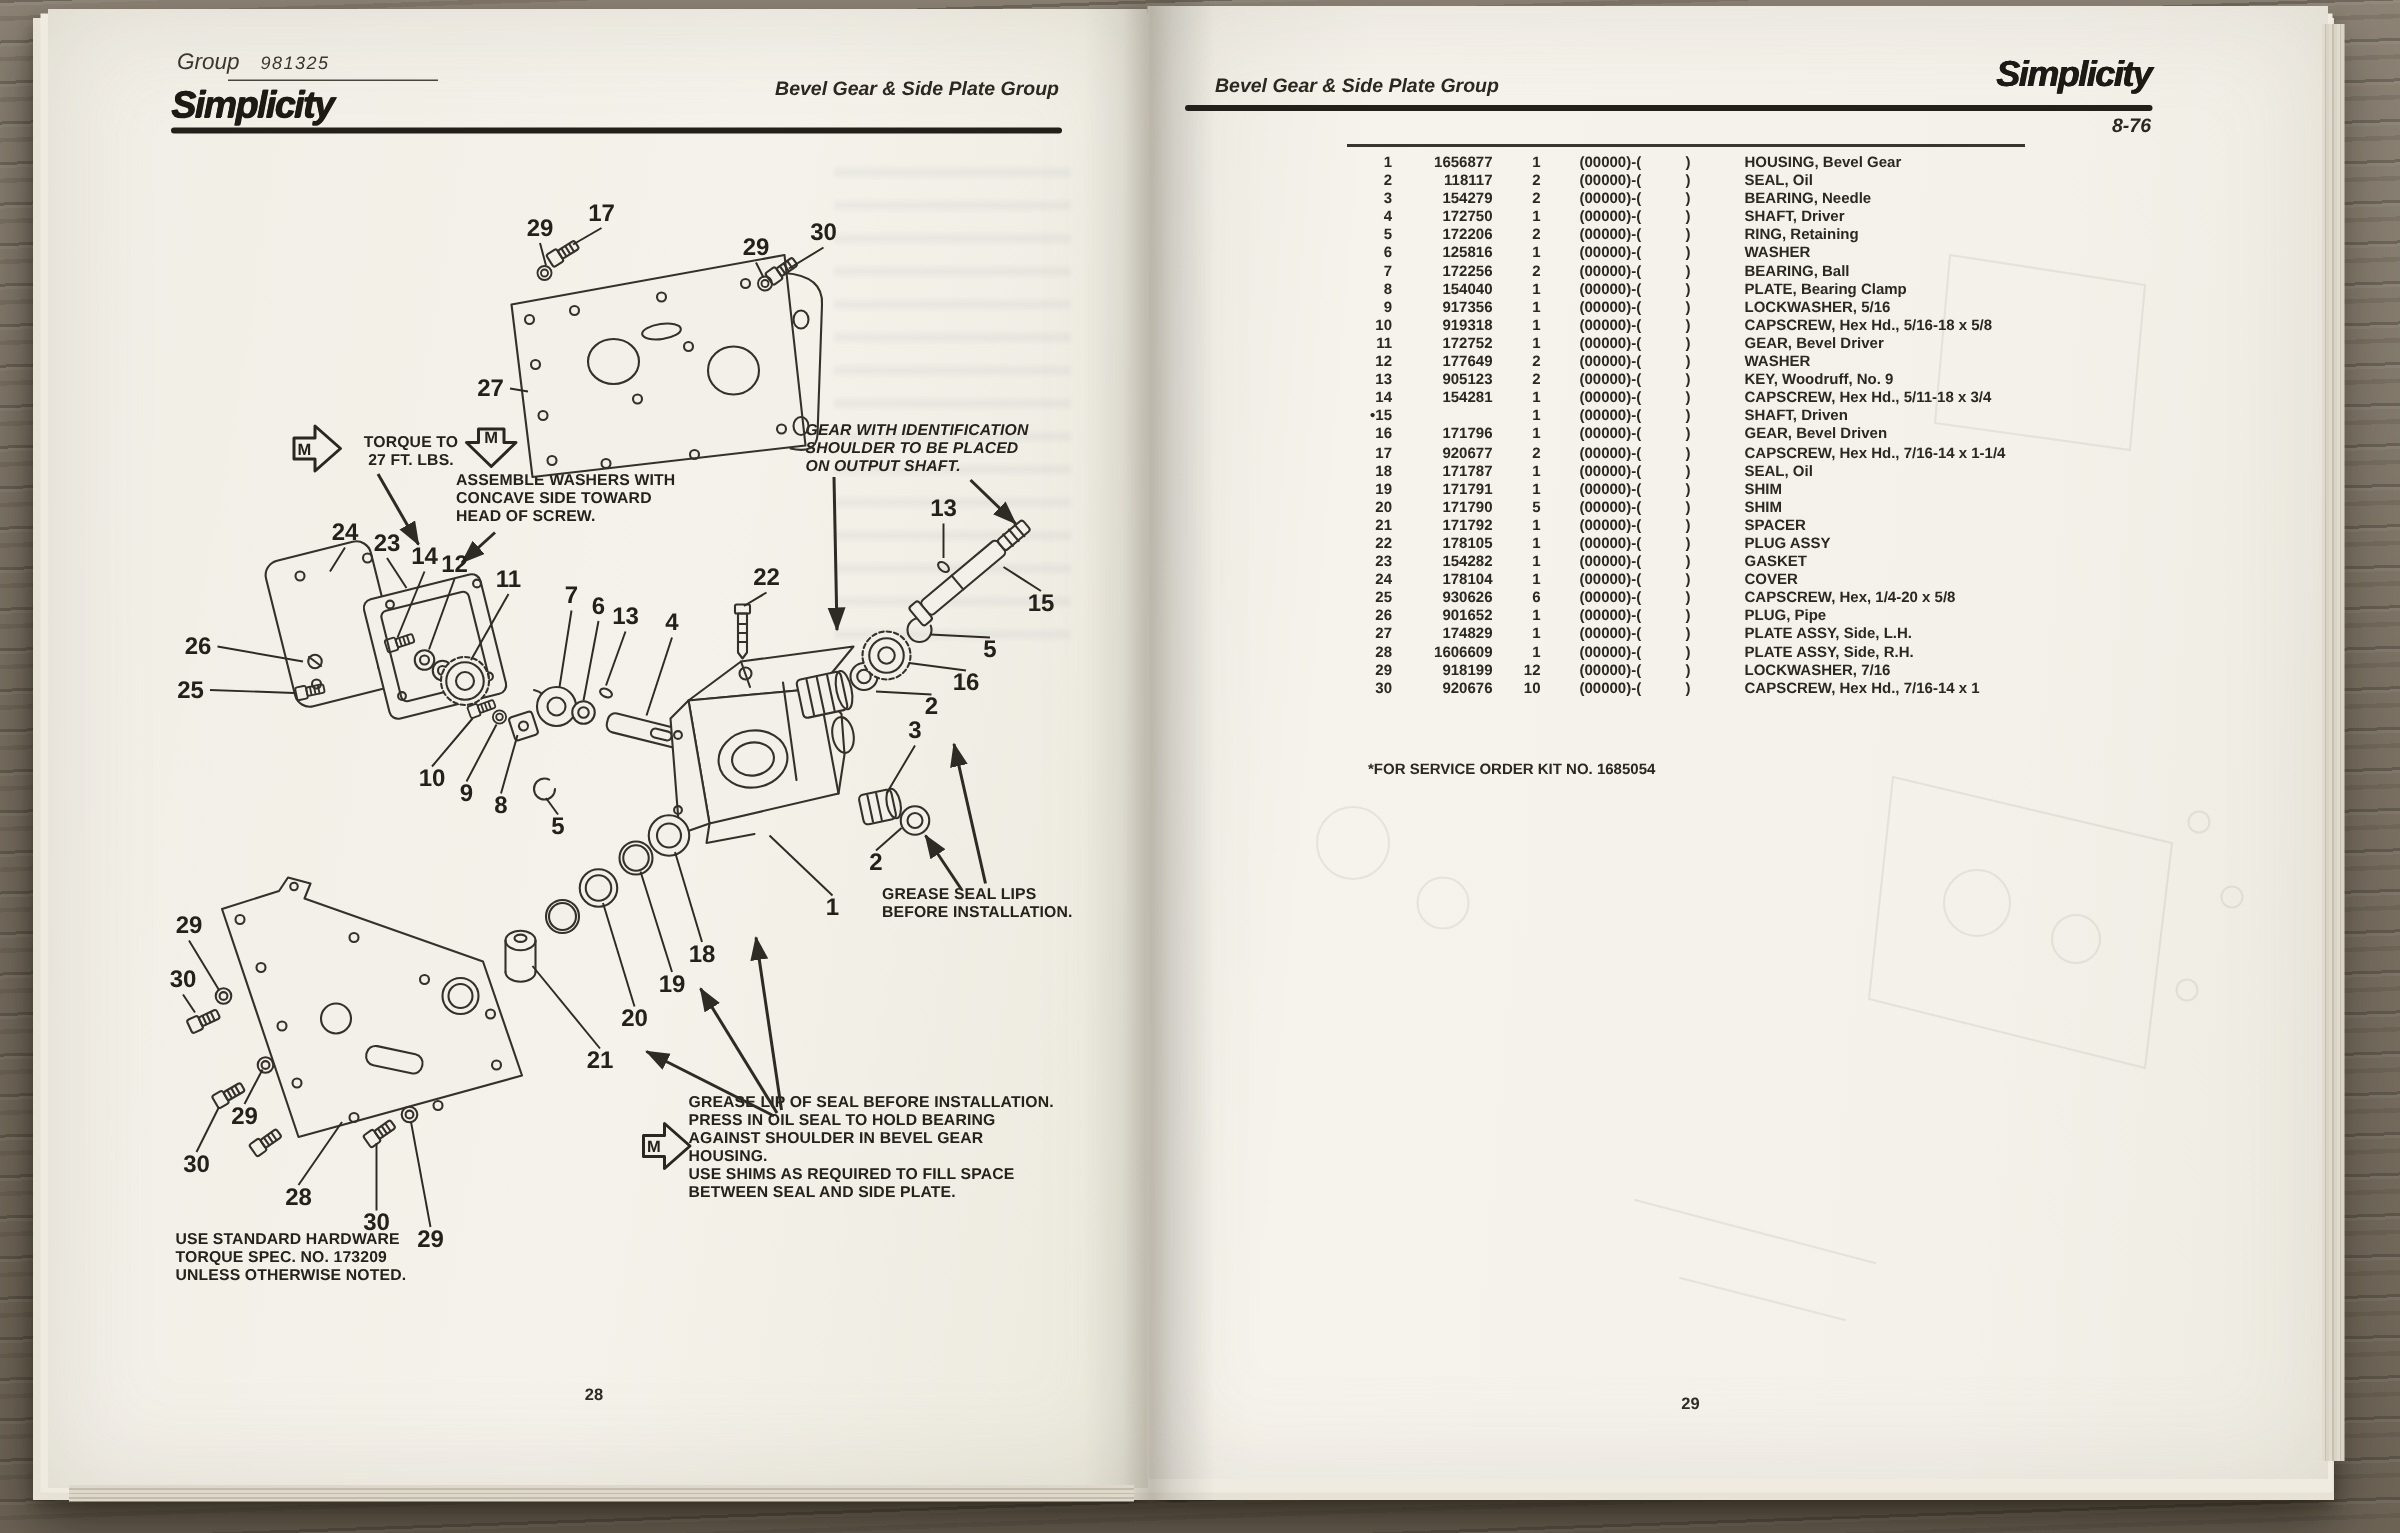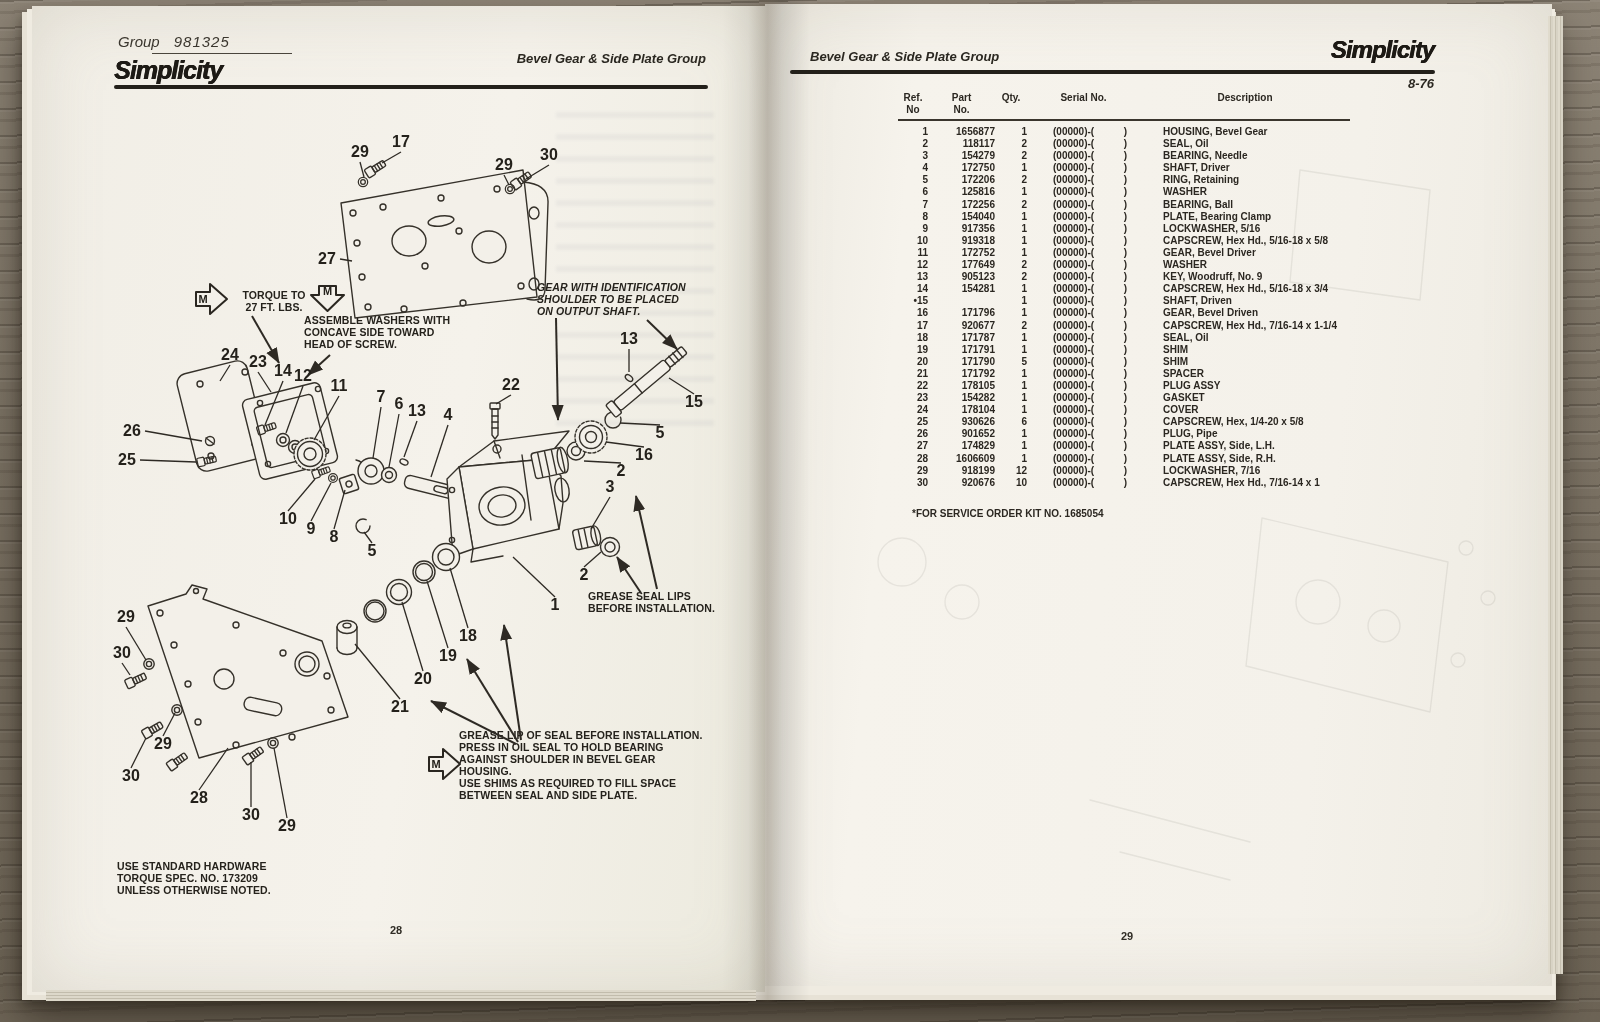--- a/index.html
+++ b/index.html
@@ -23,21 +23,21 @@
   .gutter{position:absolute;left:722px;top:0;width:88px;height:1002px;
     background:linear-gradient(90deg,rgba(0,0,0,0) 0%,rgba(0,0,0,.05) 30%,rgba(92,82,68,.30) 52%,rgba(0,0,0,.10) 68%,rgba(0,0,0,0) 100%);}
   .fore-edge-right{position:absolute;left:1548px;top:16px;width:15px;height:958px;
     background:repeating-linear-gradient(90deg,#e0dbcd 0 2px,#c6c0b0 2px 3px,#d8d3c5 3px 5px);}
   .fore-edge-bottom{position:absolute;left:46px;top:990px;width:710px;height:11px;
     background:repeating-linear-gradient(0deg,#ddd8ca 0 2px,#c2bcac 2px 3px);}
 
   
   .abs{position:absolute;}
   .group-line{left:118px;top:33px;font-style:italic;font-size:15px;color:#3a362e;}
-  .group-number{margin-left:14px;font-size:15px;letter-spacing:1px;}
+  .group-number{margin-left:14px;font-size:12px;letter-spacing:1px;}
   .group-underline{left:152px;top:53px;width:140px;height:0;border-top:1.6px solid #4a453c;}
   .logo{font-style:italic;font-weight:bold;letter-spacing:-1px;color:#1d1a15;
         text-shadow:.6px 0 0 currentColor, 0 .4px 0 currentColor;}
   .logo-left{left:114px;top:56px;font-size:25px;}
   .rule-left{left:114px;top:85px;width:594px;height:4px;background:#23201a;border-radius:2px;}
   .section-title{font-style:italic;font-weight:bold;font-size:13px;color:#2b2821;}
   .title-left{left:430px;top:51px;width:276px;text-align:right;}
   .title-right{left:810px;top:49px;}
   .logo-right{left:1284px;top:36px;width:150px;text-align:right;font-size:24px;}
   .rule-right{left:790px;top:70px;width:645px;height:3.5px;background:#23201a;border-radius:2px;}
@@ -102,29 +102,20 @@
   <div class="abs section-title title-left">Bevel Gear &amp; Side Plate Group</div>
   <div class="abs pgnum pgnum-left">28</div>
 
   <div class="abs section-title title-right">Bevel Gear &amp; Side Plate Group</div>
   <div class="abs logo logo-right">Simplicity</div>
   <div class="abs rule-right"></div>
   <div class="abs issue-code">8-76</div>
   <div class="abs pgnum pgnum-right">29</div>
 
   <div class="parts-table">
-    <div class="thead">
-      <span class="th">Ref.
-No</span>
-      <span class="th">Part
-No.</span>
-      <span class="th">Qty.</span>
-      <span class="th">Serial No.</span>
-      <span class="th th-desc">Description</span>
-    </div>
     <div class="head-rule"></div>
     <div>
   <div class="tr">
     <span class="td-ref">1</span>
     <span class="td-part">1656877</span>
     <span class="td-qty">1</span>
     <span class="td-serial">
       <span class="s-open">(00000)-(</span>
             <span class="s-close">)</span>
     </span>
@@ -264,21 +255,21 @@
   </div>
 
   <div class="tr">
     <span class="td-ref">14</span>
     <span class="td-part">154281</span>
     <span class="td-qty">1</span>
     <span class="td-serial">
       <span class="s-open">(00000)-(</span>
             <span class="s-close">)</span>
     </span>
-    <span class="td-desc">CAPSCREW, Hex Hd., 5/16-18 x 3/4</span>
+    <span class="td-desc">CAPSCREW, Hex Hd., 5/11-18 x 3/4</span>
   </div>
 
   <div class="tr">
     <span class="td-ref">•15</span>
     <span class="td-part"></span>
     <span class="td-qty">1</span>
     <span class="td-serial">
       <span class="s-open">(00000)-(</span>
             <span class="s-close">)</span>
     </span>
@@ -461,21 +452,21 @@
   <div class="note" style="left:537px;top:281px;width:168px;font-style:italic;">GEAR WITH IDENTIFICATION
 SHOULDER TO BE PLACED
 ON OUTPUT SHAFT.</div>
   <div class="note" style="left:588px;top:590px;width:140px;">GREASE SEAL LIPS
 BEFORE INSTALLATION.</div>
   <div class="note" style="left:459px;top:729px;width:252px;">GREASE LIP OF SEAL BEFORE INSTALLATION.
 PRESS IN OIL SEAL TO HOLD BEARING
 AGAINST SHOULDER IN BEVEL GEAR HOUSING.
 USE SHIMS AS REQUIRED TO FILL SPACE
 BETWEEN SEAL AND SIDE PLATE.</div>
-  <div class="note" style="left:117px;top:860px;width:164px;">USE STANDARD HARDWARE
+  <div class="note" style="left:117px;top:820px;width:164px;">USE STANDARD HARDWARE
 TORQUE SPEC. NO. 173209
 UNLESS OTHERWISE NOTED.</div>
 
   <svg class="diagram" viewBox="0 0 1600 1022">
     <defs>
       <marker id="ah" markerWidth="10" markerHeight="8" refX="7.5" refY="3" orient="auto">
         <path d="M0,0 L8,3 L0,6 Z" fill="#2e2a24"></path>
       </marker>
       <g id="bolt" class="wire">
         <rect x="4" y="-3.2" width="13" height="6.4" rx="1.5"></rect>

